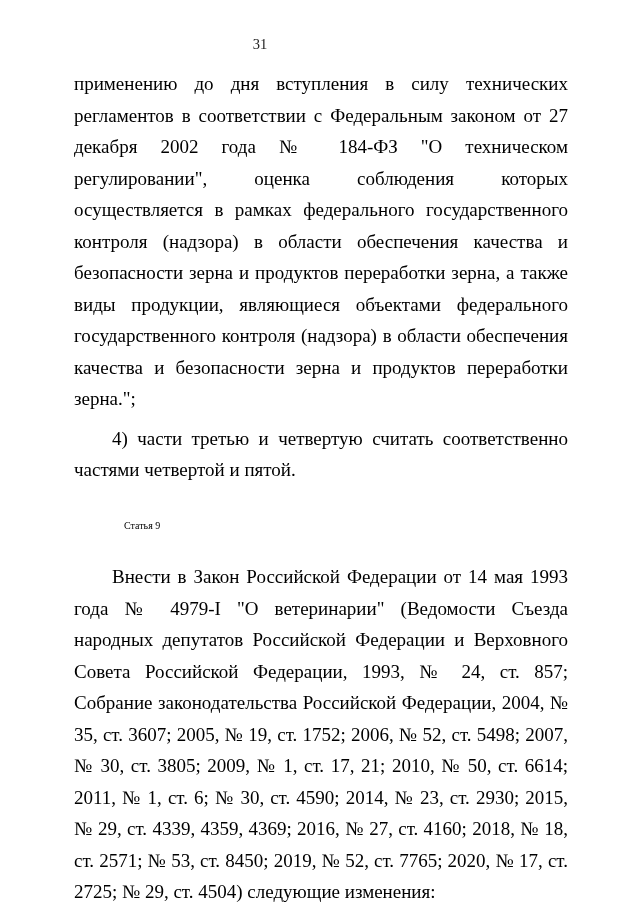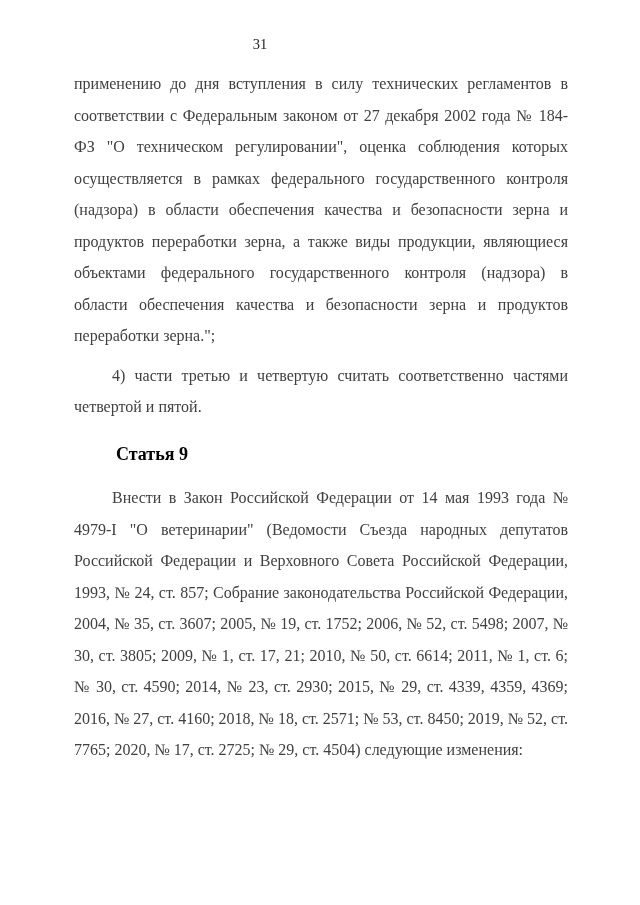--- a/index.html
+++ b/index.html
@@ -32,38 +32,38 @@
     font-family: "Liberation Serif", serif;
     color: #1a1a1a;
   }
   .content {
     position: absolute;
     top: 68px;
     left: 74px;
     width: 494px;
   }
   .para {
-    font-size: 16px;
+    font-size: 19px;
     line-height: 31.5px;
     text-align: justify;
     text-justify: inter-word;
-    color: #404040;
+    color: #000000;
     margin: 0 0 0 0;
     hyphens: none;
   }
   .para.indent {
     text-indent: 38px;
   }
   .heading {
-    font-size: 18px;
+    font-size: 10px;
     line-height: 31.5px;
-    font-weight: bold;
+    font-weight: normal;
     color: #000000;
     text-indent: 38px;
-    margin: 4px;
+    margin: 12px;
   }
   .spacer-sm { height: 8px; }
   .spacer-md { height: 12px; }
 </style>
 </head>
 <body>
 
 <div class="page">
 
   <div class="page-number">31</div>

